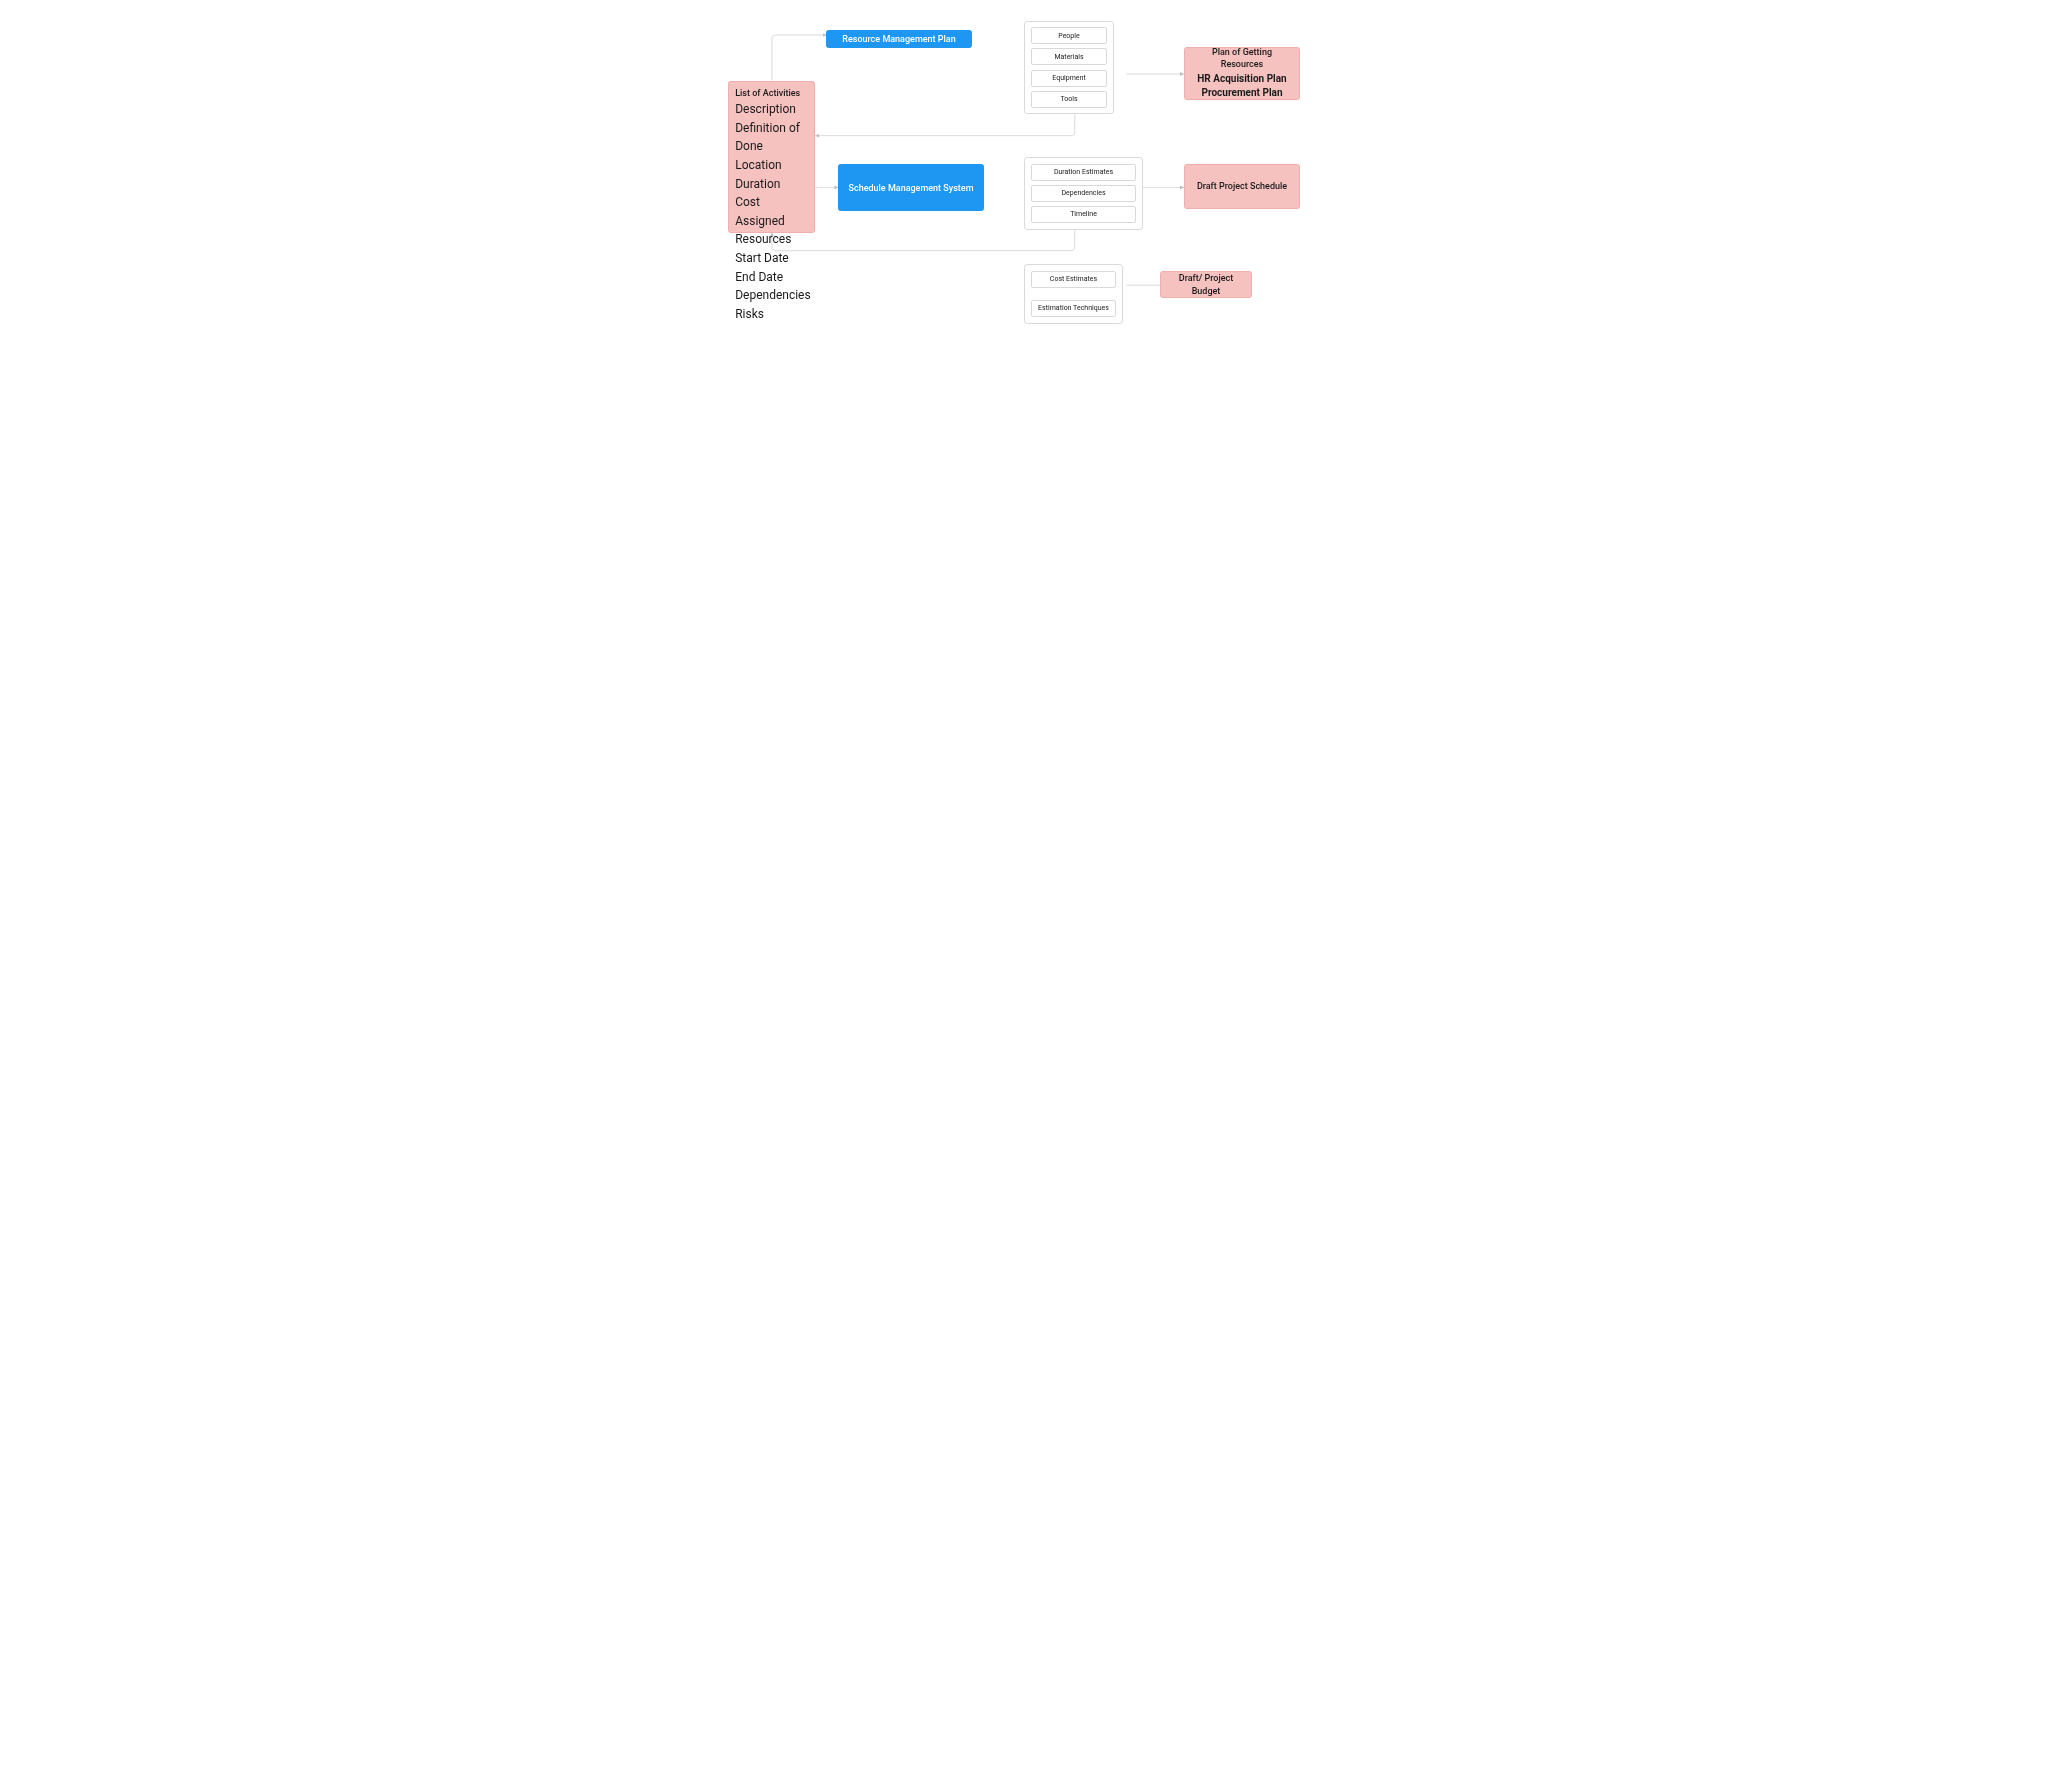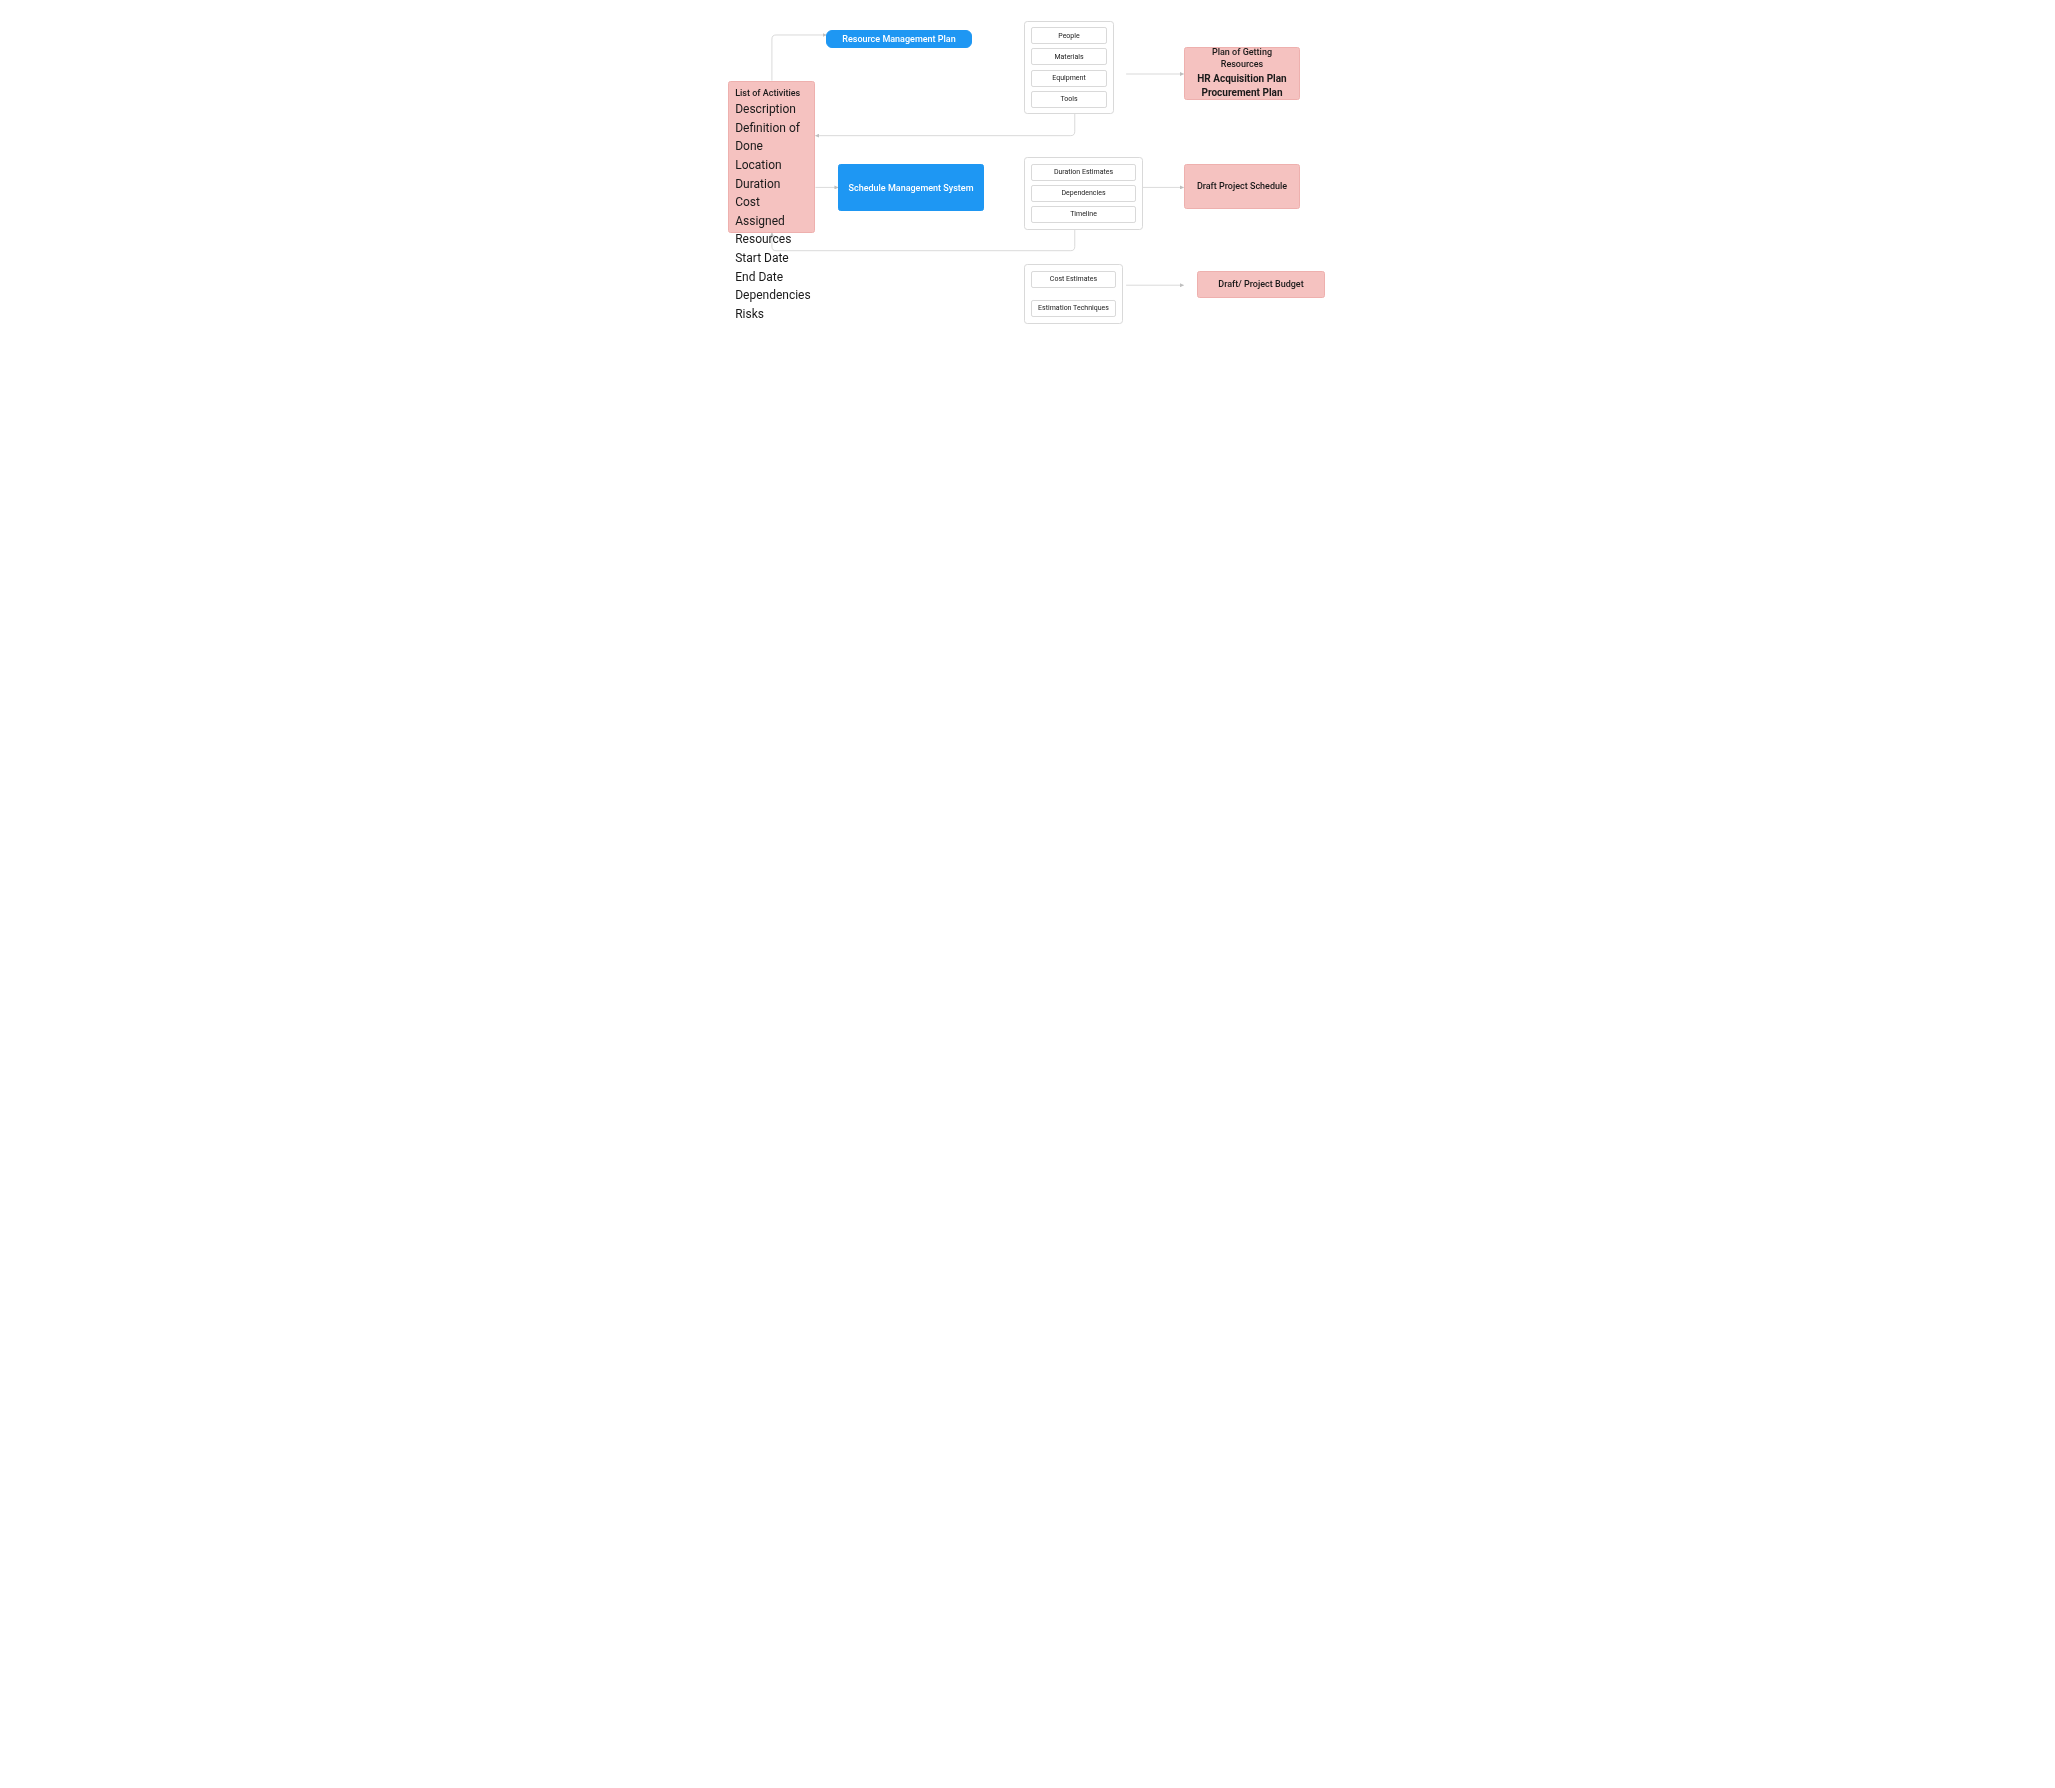--- a/index.html
+++ b/index.html
@@ -74,30 +74,30 @@
     font-size: 9px;
     font-weight: 500;
     margin-bottom: 2.5px;
   }
   .activities .item {
     font-size: 12px;
     line-height: 1.55;
     font-weight: 400;
   }
 
-  .rmp { left: 119px; top: 30px; width: 146px; height: 18px; border-radius: 6px; }
+  .rmp { left: 119px; top: 30px; width: 146px; height: 18px; }
   .sms { left: 131px; top: 164px; width: 146px; height: 47px; }
 
   .group-a { left: 317px; top: 20.6px;  width: 90px; }
   .group-b { left: 317px; top: 157px; width: 119px; justify-content: center; }
   .group-c { left: 317px; top: 264px; width: 99px; gap: 12px; }
 
   .out1 { left: 477px; top: 47px; width: 116px; height: 53px; }
   .out2 { left: 477px; top: 164px; width: 116px; height: 45px; }
-  .out3 { left: 490px; top: 271px; width: 128px; height: 27px; }
+  .out3 { left: 453px; top: 271px; width: 92px; height: 27px; }
 
   .out-box {
     display: flex;
     flex-direction: column;
     align-items: center;
     justify-content: center;
     text-align: center;
     padding: 4.1px 5.8px;
   }
   .out-title {

